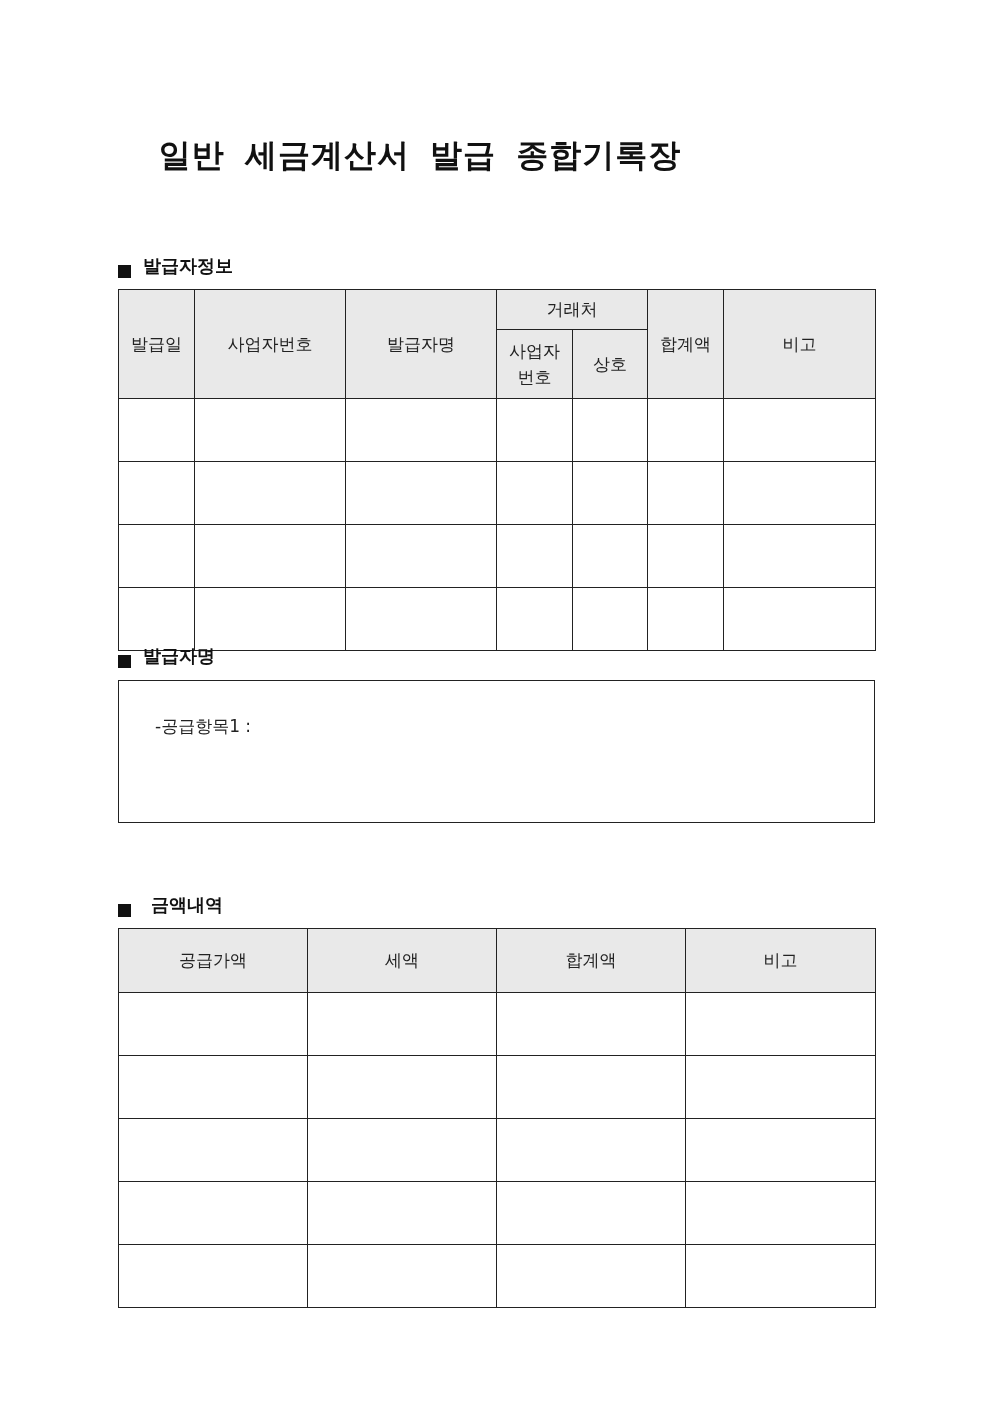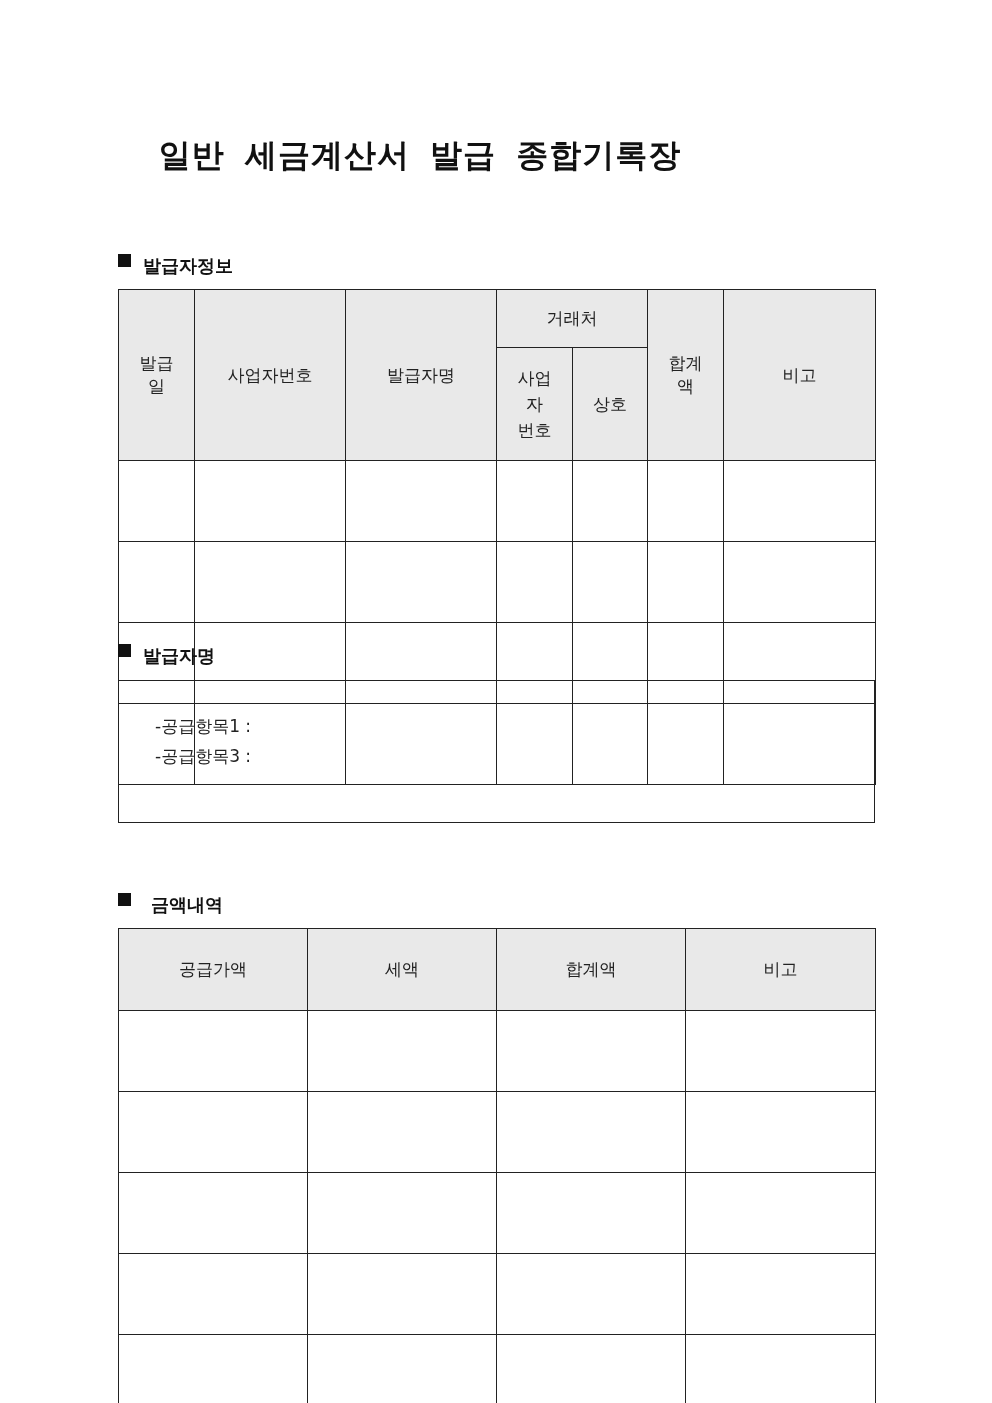--- a/index.html
+++ b/index.html
@@ -1,21 +1,21 @@
 <!DOCTYPE html>
 <html><head>
 <meta charset="utf-8">
 <style>
   html, body { margin: 0; padding: 0; background: #ffffff; }
   body { width: 992px; height: 1403px; position: relative; font-family: "DejaVu Sans", "Liberation Sans", sans-serif; color: #111; }
   .title { position: absolute; top: 134px; left: 0; width: 840px; text-align: center; font-size: 32px; font-weight: bold; letter-spacing: 1px; word-spacing: 8px; }
-  .section-heading { position: absolute; left: 118px; font-size: 18px; font-weight: bold; display: flex; align-items: flex-start; }
+  .section-heading { position: absolute; left: 118px; font-size: 18px; font-weight: bold; display: flex; align-items: flex-end; }
   .section-heading .sq { display: inline-block; width: 13px; height: 13px; background: #111; margin-right: 12px; }
   table { position: absolute; border-collapse: collapse; table-layout: fixed; }
-  td, th { border: 1px solid #222; font-weight: normal; font-size: 17px; text-align: center; vertical-align: middle; padding: 17px; color: #222; }
+  td, th { border: 1px solid #222; font-weight: normal; font-size: 17px; text-align: center; vertical-align: middle; padding: 8px; color: #222; }
   th { background: #e9e9e9; }
   #t1 { left: 118px; top: 289px; width: 757px; }
   #t1 .hr1 { height: 38px; }
   #t1 .hr2 { height: 55px; }
   #t1 tbody td { height: 46px; }
   .twoline { line-height: 26px; text-align: center; }
   .supply-box { position: absolute; left: 118px; top: 680px; width: 755px; height: 141px; border: 1px solid #222; }
   .supply-box ul { list-style: none; margin: 12px; padding: 19px 0 0 24px; }
   .supply-box li { font-size: 17px; line-height: 29.5px; color: #222; }
   #t2 { left: 118px; top: 928px; width: 757px; }
@@ -100,21 +100,20 @@
 </table>
 
 <div class="section-heading" style="top:644px;">
   <span class="sq"></span>
   <span>발급자명</span>
 </div>
 
 <div class="supply-box">
   <ul>
     <li>-공급항목1 :</li>
-    <li>-공급항목3 :</li>
   </ul>
 </div>
 
 <div class="section-heading" style="top:893px;gap:8px;">
   <span class="sq"></span>
   <span>금액내역</span>
 </div>
 
 <table id="t2">
   <colgroup>

